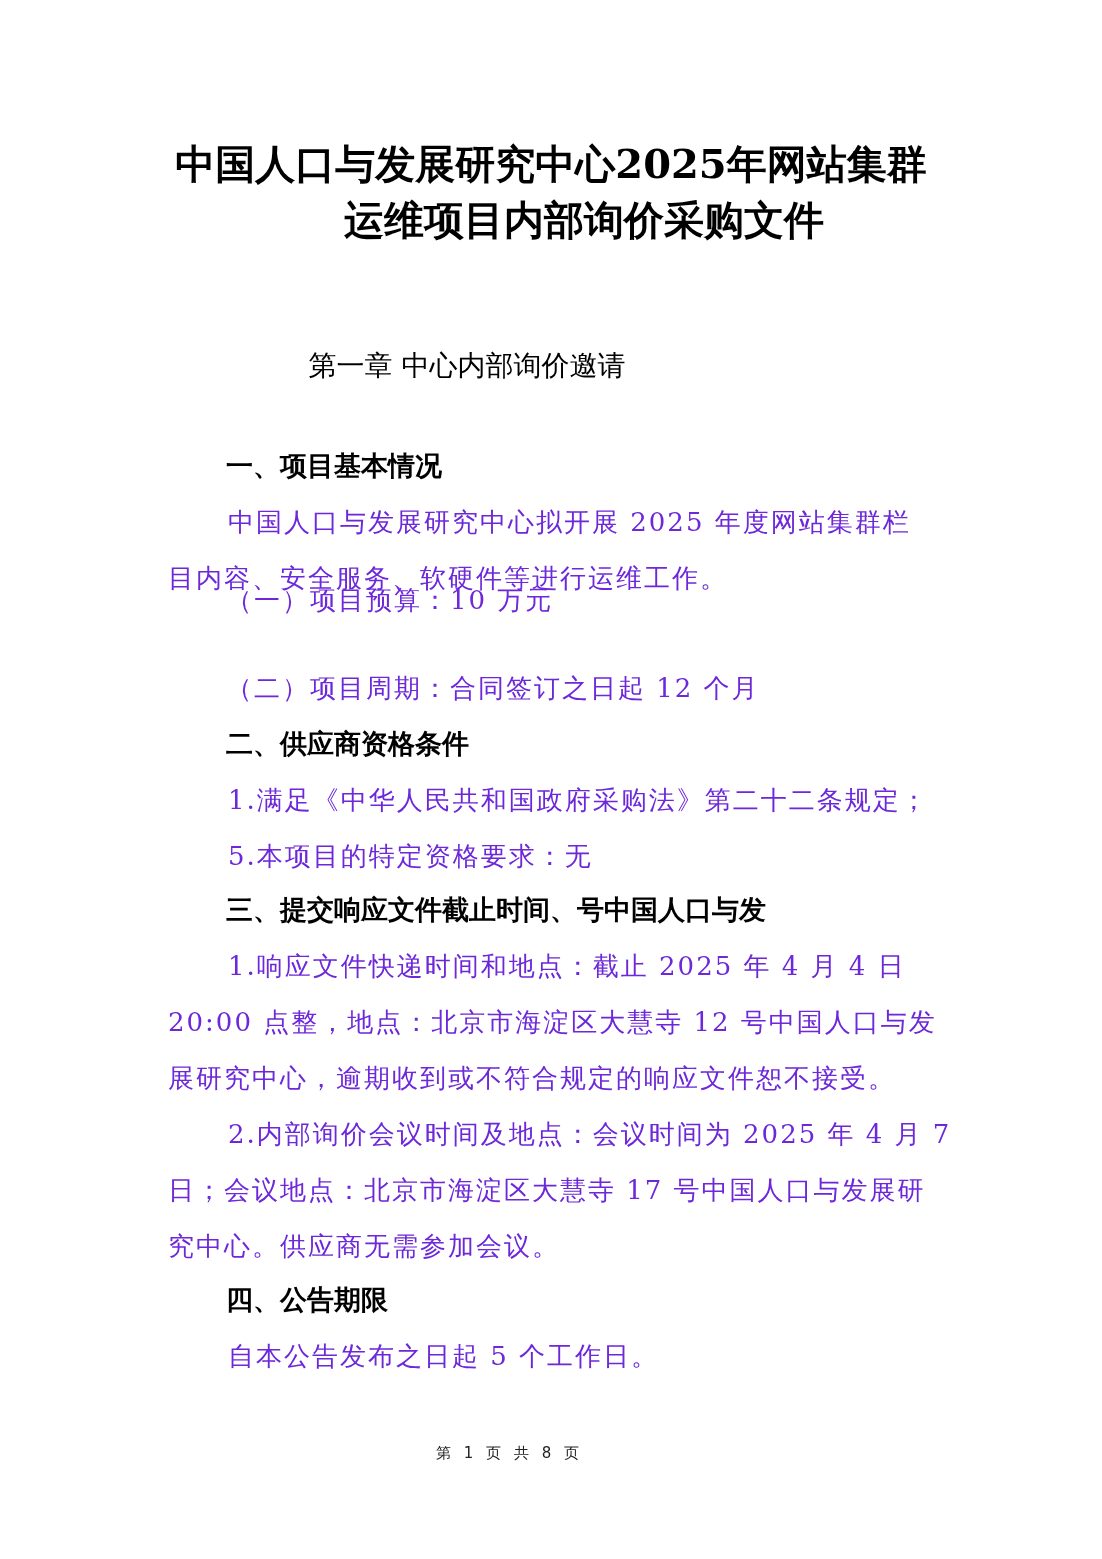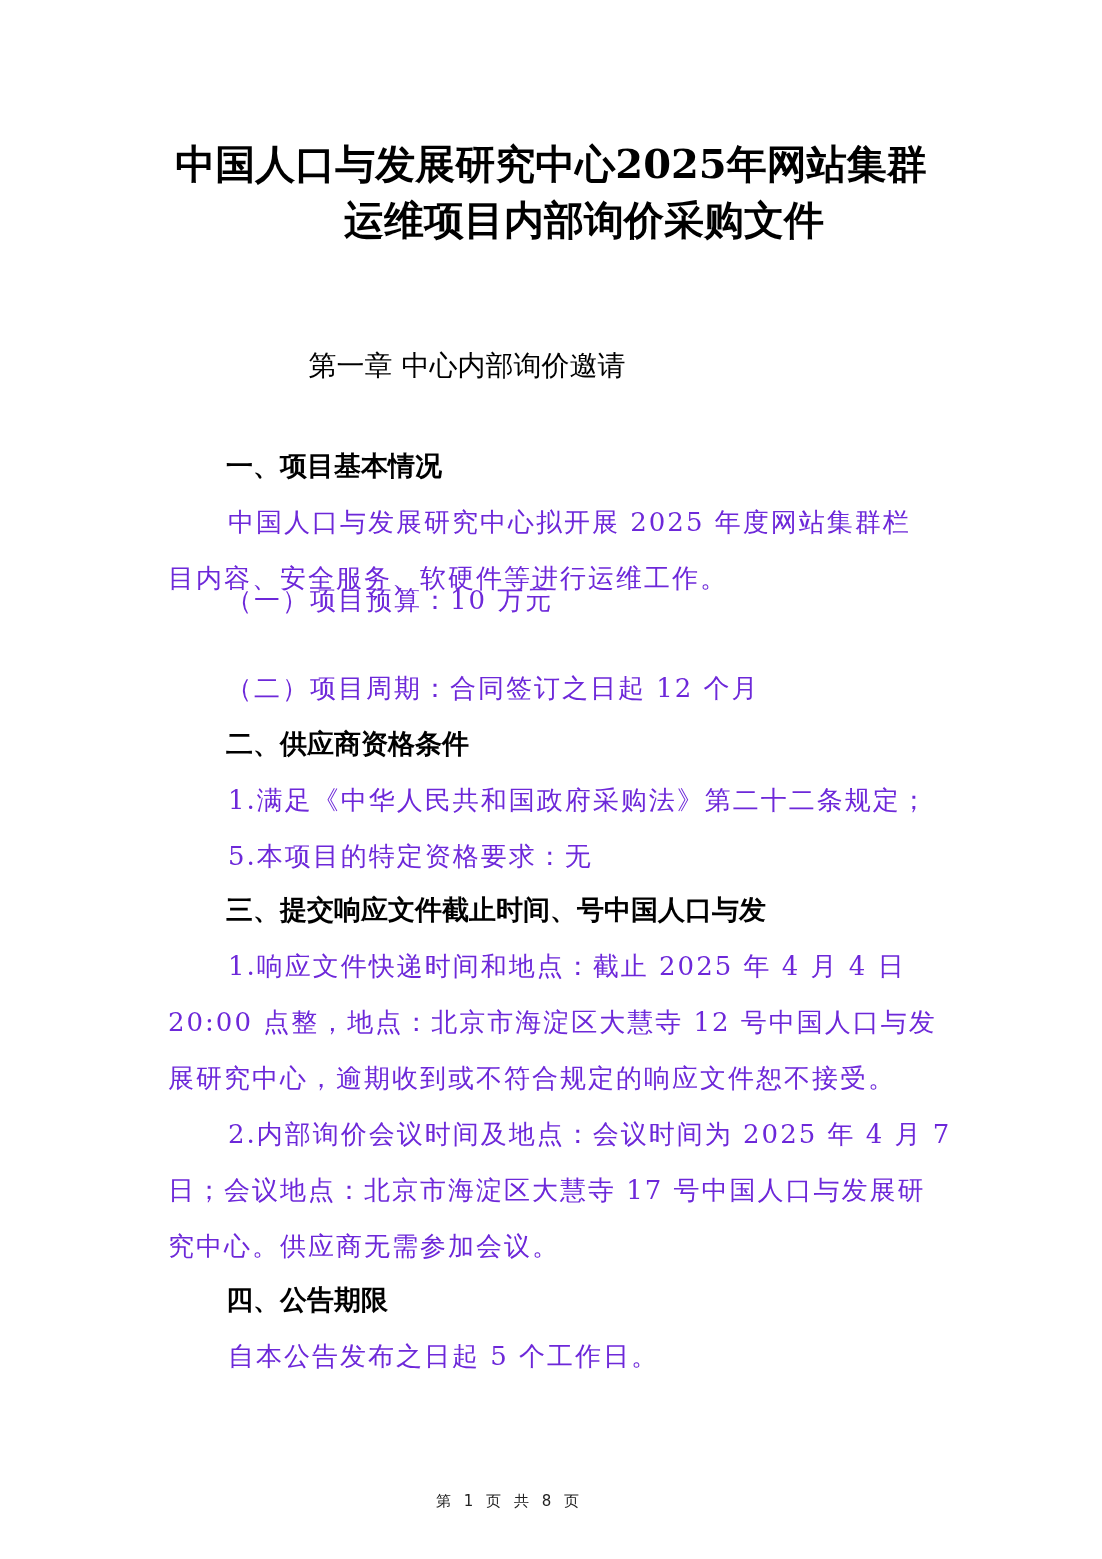--- a/index.html
+++ b/index.html
@@ -29,21 +29,21 @@
     position: absolute; left: 168px; width: 770px;
     font-family: "DejaVu Serif", "Liberation Serif", serif;
     font-size: 26px; line-height: 40px; color: #6d28d9;
     white-space: nowrap; letter-spacing: 2px;
   }
   .indent { left: 228px; }
   .sub { left: 226px; }
   .footer {
     position: absolute; top: 1444px; left: 0; width: 1019px; text-align: center;
     font-family: "DejaVu Sans", "Liberation Sans", sans-serif;
-    font-size: 15px; color: #222; letter-spacing: 4px; margin-top: 48px;
+    font-size: 15px; color: #222; letter-spacing: 4px;
   }
 </style>
 </head>
 <body>
 
 <div>
   <div class="title t1">中国人口与发展研究中心2025年网站集群</div>
   <div class="title t2">运维项目内部询价采购文件</div>
 
   <div class="chapter">第一章  中心内部询价邀请</div>

